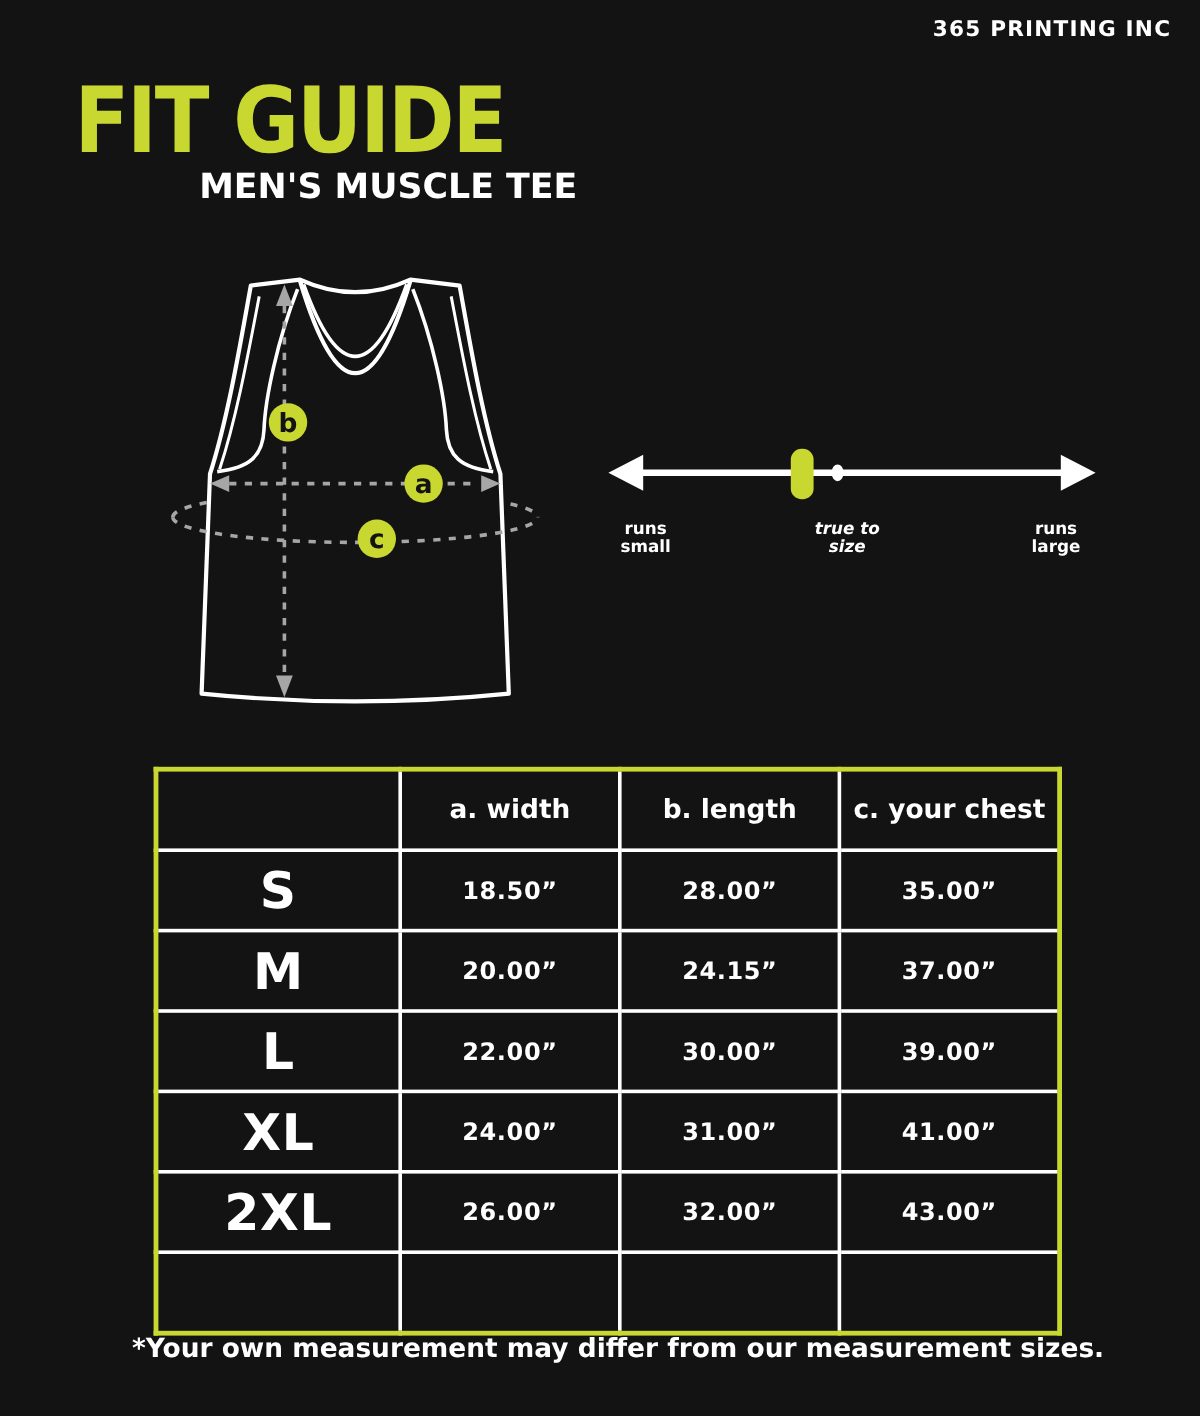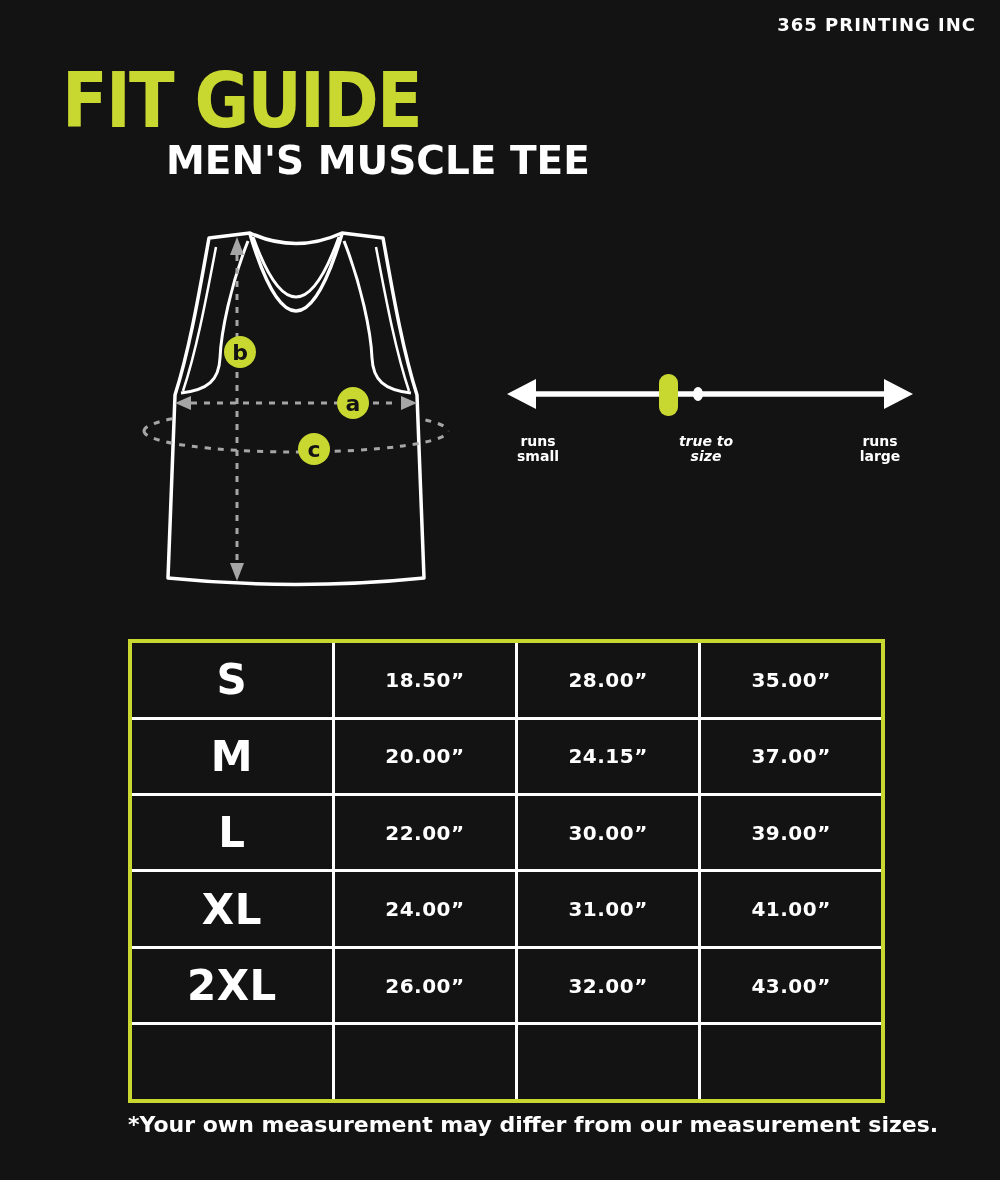--- a/index.html
+++ b/index.html
@@ -19,21 +19,21 @@
   }
   .title{
     position:absolute;left:62px;top:56px;
     font-size:76px;letter-spacing:-2px;
     color:#c9d731;
     transform:scaleX(.88);transform-origin:left top;
     white-space:nowrap;
   }
   .subtitle{
     position:absolute;left:166px;top:138px;
-    font-size:39px;letter-spacing:0px;color:#fff;white-space:nowrap;
+    font-size:29px;letter-spacing:0px;color:#fff;white-space:nowrap;
   }
   .tee-svg{position:absolute;left:140px;top:225px;}
   .scale-svg{position:absolute;left:500px;top:363px;}
   .scale-label{
     position:absolute;width:110px;text-align:center;
     font-size:14px;line-height:15px;color:#fff;
   }
   .lab-small{left:483px;top:434px;}
   .lab-true{left:651px;top:434px;font-style:italic;}
   .lab-large{left:825px;top:434px;}
@@ -48,21 +48,21 @@
     text-align:center;vertical-align:middle;
     padding:0;color:#fff;
   }
   col.c-size{width:27%;}
   col.c-val{width:24.33%;}
   tr.hdr td{font-size:22px;height:64px;}
   tr.data td{height:64px;font-size:20px;letter-spacing:.5px;}
   tr.data td.size-cell{font-size:42px;}
   tr.empty td{height:64px;}
   .footnote{
-    position:absolute;left:128px;top:1112px;width:757px;
+    position:absolute;left:110px;top:1112px;width:757px;
     text-align:right;font-size:22px;color:#fff;white-space:nowrap;
   }
 </style>
 </head>
 <body>
 
 <div class="page">
 
   <div class="brand">365 PRINTING INC</div>
   <div class="title">FIT GUIDE</div>
@@ -123,20 +123,26 @@
   </div>
 
   <table class="size-table">
     <colgroup>
       <col class="c-size">
         <col class="c-val">
         <col class="c-val">
         <col class="c-val">
     </colgroup>
     <tbody>
+        <tr class="hdr">
+      <td></td>
+      <td>a. width</td>
+      <td>b. length</td>
+      <td>c. your chest</td>
+    </tr>
     <tr class="data">
       <td class="size-cell">S</td>
       <td>18.50”</td>
       <td>28.00”</td>
       <td>35.00”</td>
     </tr>
     <tr class="data">
       <td class="size-cell">M</td>
       <td>20.00”</td>
       <td>24.15”</td>

